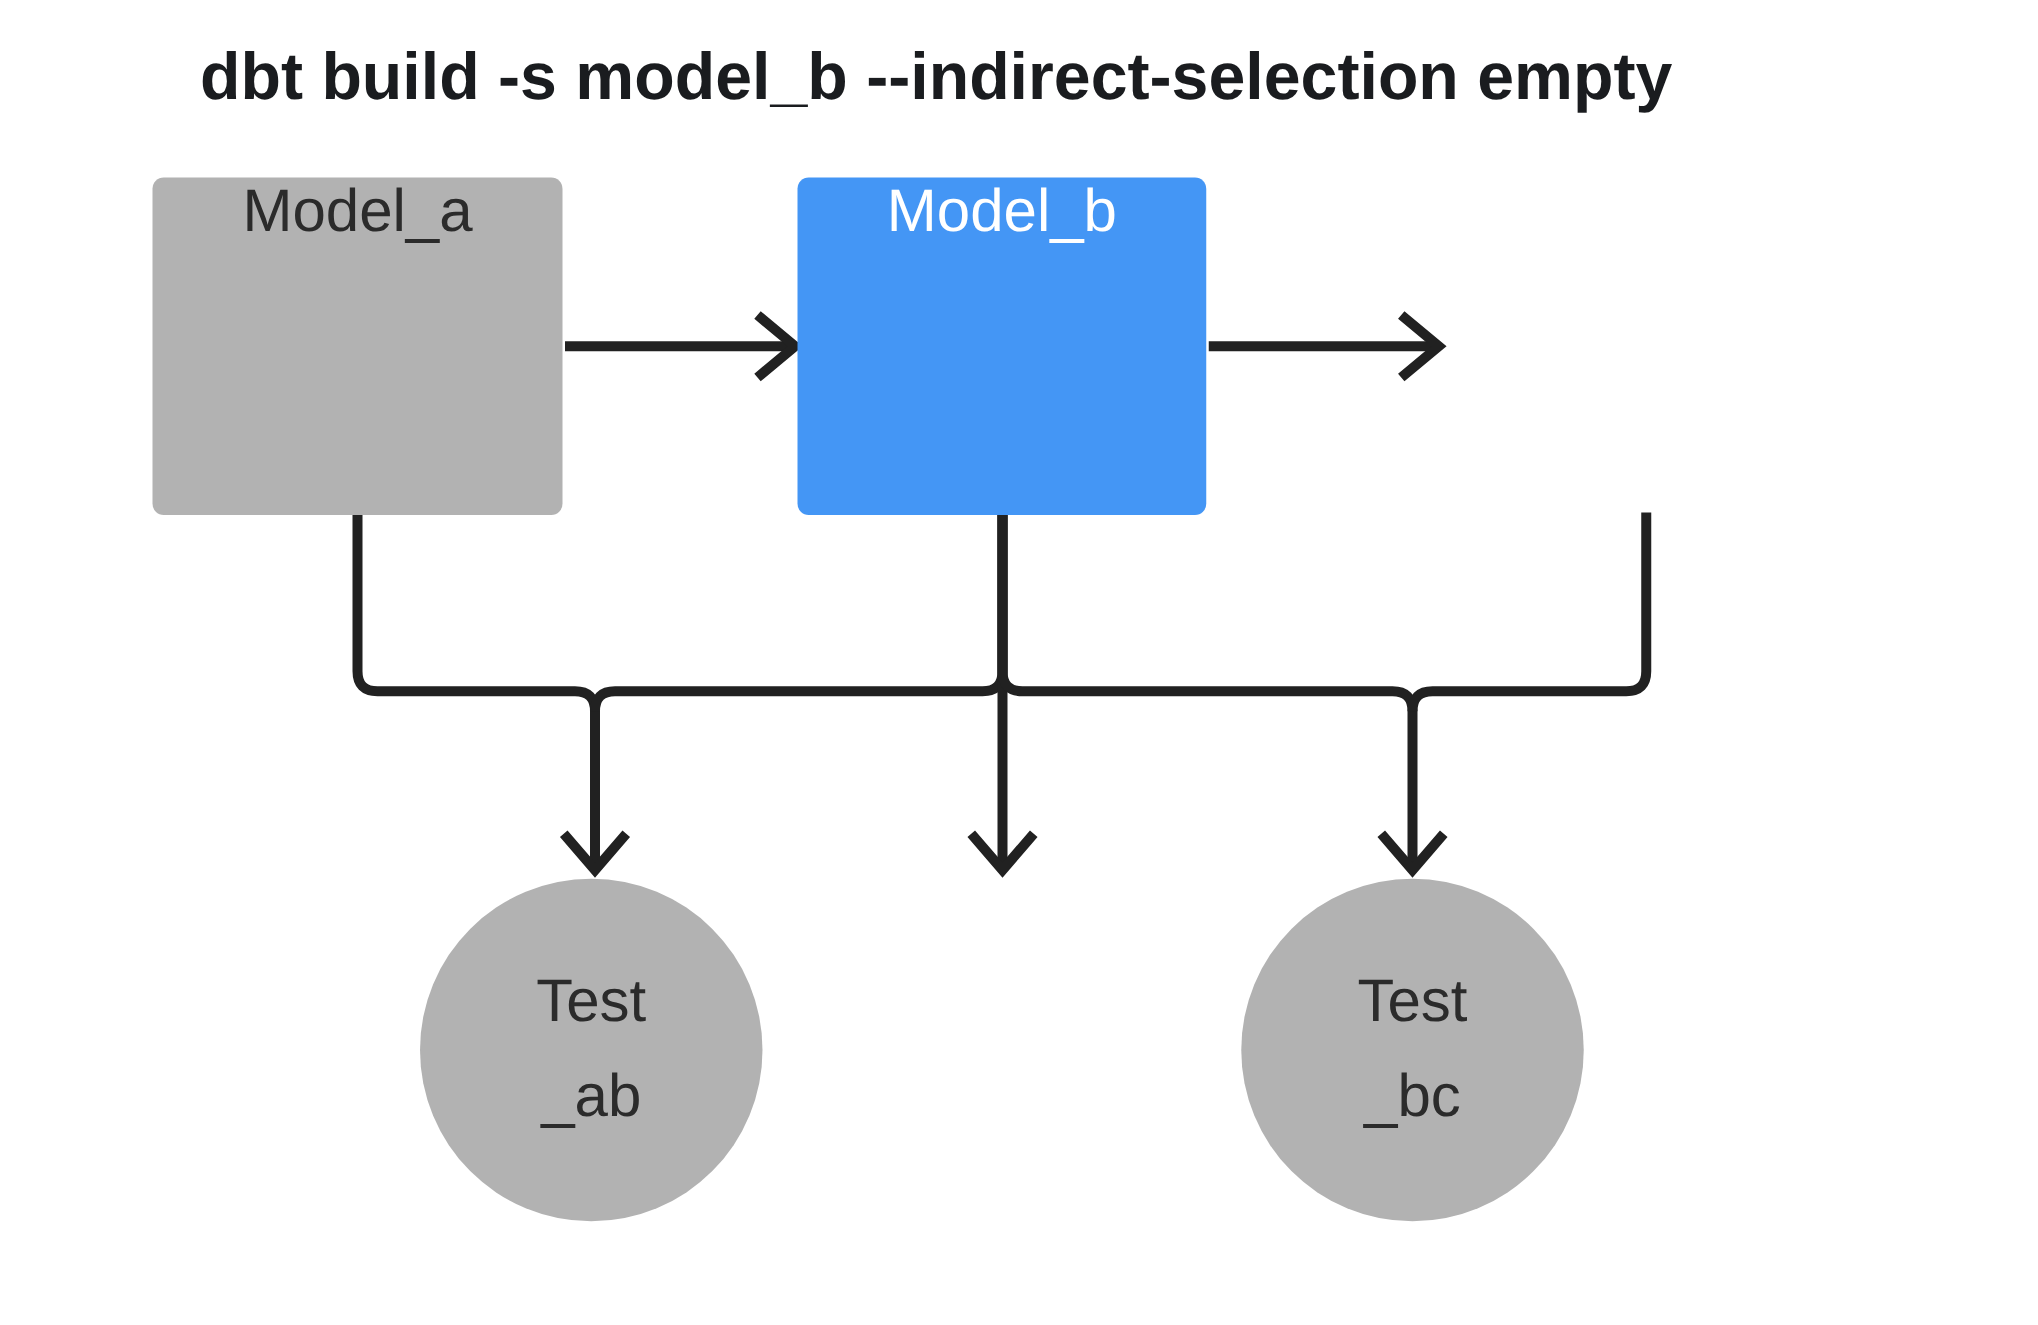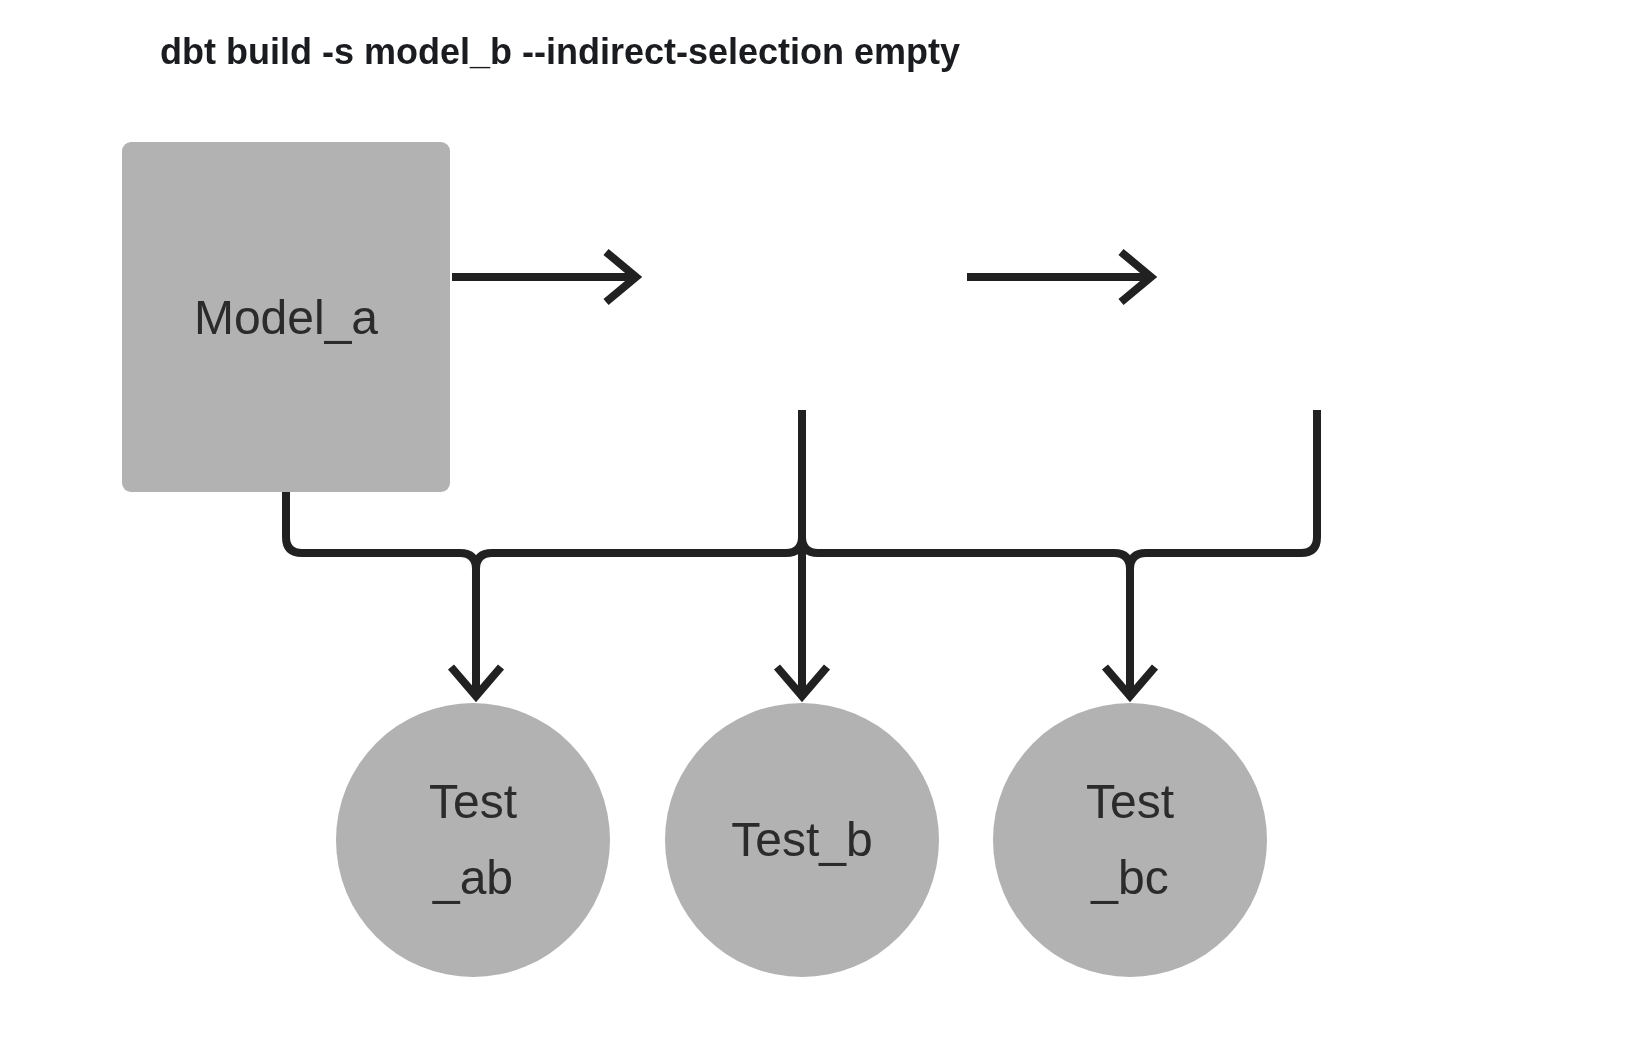--- a/index.html
+++ b/index.html
@@ -14,33 +14,33 @@
   html,body{margin:0;padding:0;}
   body{
     width:1630px;height:1060px;
     background:var(--background);
     font-family:"Liberation Sans","DejaVu Sans",sans-serif;
     overflow:hidden;
   }
   .canvas{position:relative;width:1630px;height:1060px;background:var(--background);}
   .title{
     position:absolute;left:160px;top:30px;
-    font-size:36px;font-weight:600;line-height:1.2;
+    font-size:53px;font-weight:600;line-height:1.2;
     color:var(--title-color);
     letter-spacing:0px;
     white-space:nowrap;
   }
   .edges{position:absolute;left:0;top:0;width:1630px;height:1060px;}
   .edge{fill:none;stroke:var(--edge-color);stroke-width:8;stroke-linecap:butt;}
   .arrowhead{fill:none;stroke:var(--edge-color);stroke-width:8;stroke-linejoin:miter;stroke-linecap:butt;}
   .model-node{
-    position:absolute;top:142px;height:350px;
+    position:absolute;top:142px;height:270px;
     background:var(--node-gray);
     border-radius:9px;
-    display:flex;align-items:center;justify-content:center;
+    display:flex;align-items:flex-start;justify-content:center;
     color:var(--label-dark);
     font-size:48px;font-weight:500;
   }
   .model-node[data-state="selected"]{
     background:var(--node-selected);
     color:var(--label-light);
   }
   .test-node{
     position:absolute;top:703px;width:274px;height:274px;
     background:var(--node-gray);
@@ -84,30 +84,29 @@
 
     <path class="arrowhead" d="M451 667 L476 696 L501 667"></path>
     <path class="arrowhead" d="M777 667 L802 696 L827 667"></path>
     <path class="arrowhead" d="M1105 667 L1130 696 L1155 667"></path>
   </svg>
 
   <div class="model-node" id="model-a" data-state="default">
     <span class="node-label">Model_a</span>
   </div>
 
+  <div class="model-node" id="model-b" data-state="selected">
+    <span class="node-label">Model_b</span>
+  </div>
 
 
   <div class="test-node" id="test-ab">
     <span class="node-label">Test</span>
     <span class="node-label">_ab</span>
   </div>
 
-  <div class="test-node" id="test-b">
-    <span class="node-label">Test_b</span>
-    <span class="node-label"></span>
-  </div>
 
   <div class="test-node" id="test-bc">
     <span class="node-label">Test</span>
     <span class="node-label">_bc</span>
   </div>
 
 </div>
 
 </body></html>

